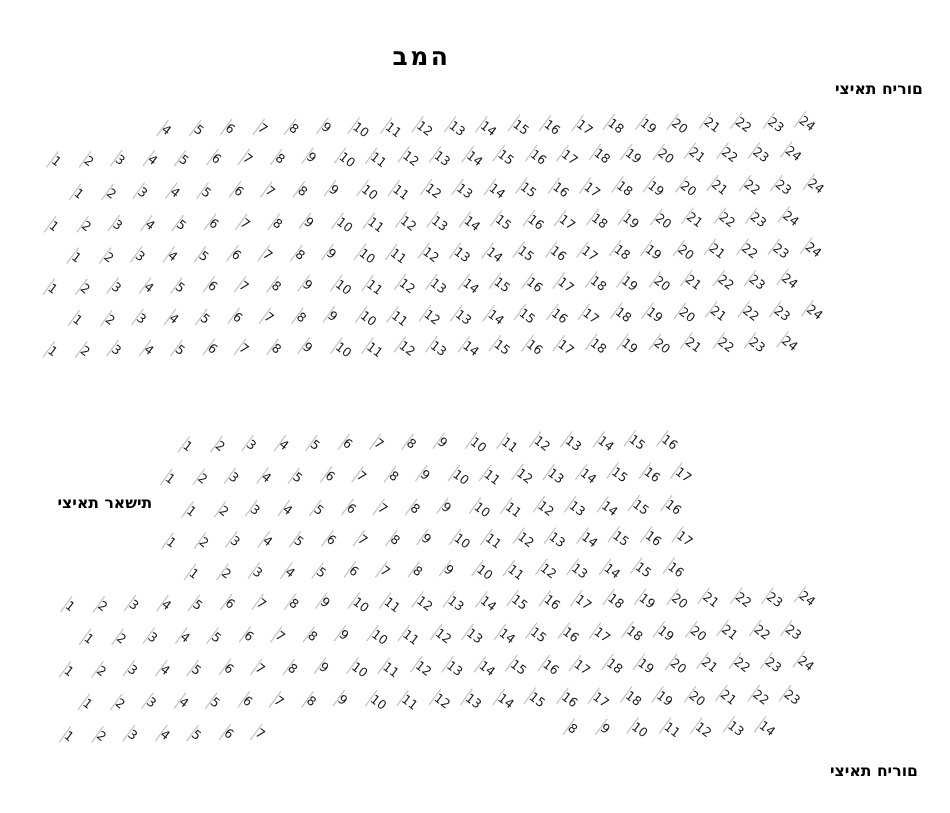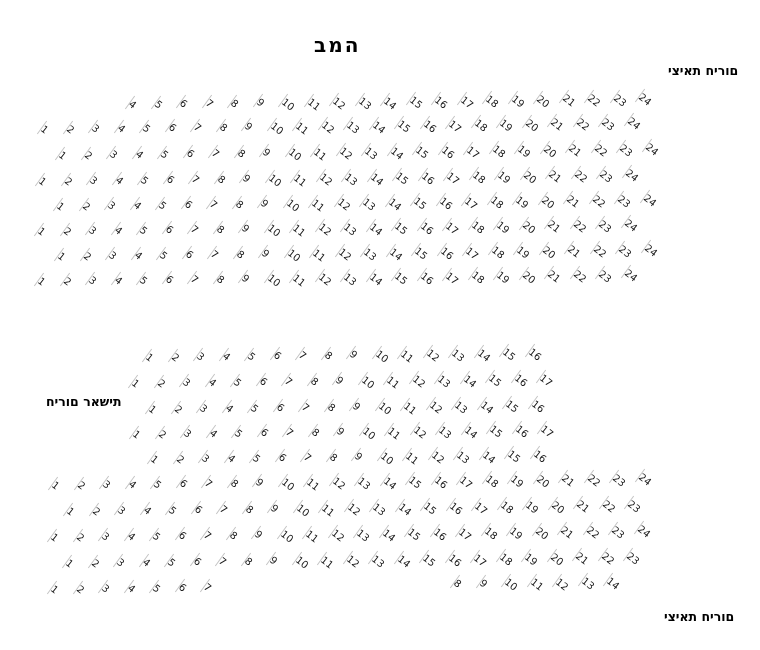--- a/index.html
+++ b/index.html
@@ -59,21 +59,21 @@
     transform: rotate(38deg);
     white-space: nowrap;
   }
 </style>
 </head>
 <body>
 
 <div class="chart">
   <div class="title heb">במה</div>
   <div class="side-label heb" id="exit-top">יציאת חירום</div>
-  <div class="side-label heb" id="entrance">חירום ראשית</div>
+  <div class="side-label heb" id="entrance">יציאת ראשית</div>
   <div class="side-label heb" id="exit-bottom">יציאת חירום</div>
   <div>
       <div class="seat" style="left: 133px; top: 99px;">
         <span class="seat-slash"></span>
         <span class="seat-num" style="transform: rotate(38deg);">4</span>
       </div>
       <div class="seat" style="left: 158.5px; top: 98.67px;">
         <span class="seat-slash"></span>
         <span class="seat-num" style="transform: rotate(38deg);">5</span>
       </div>

